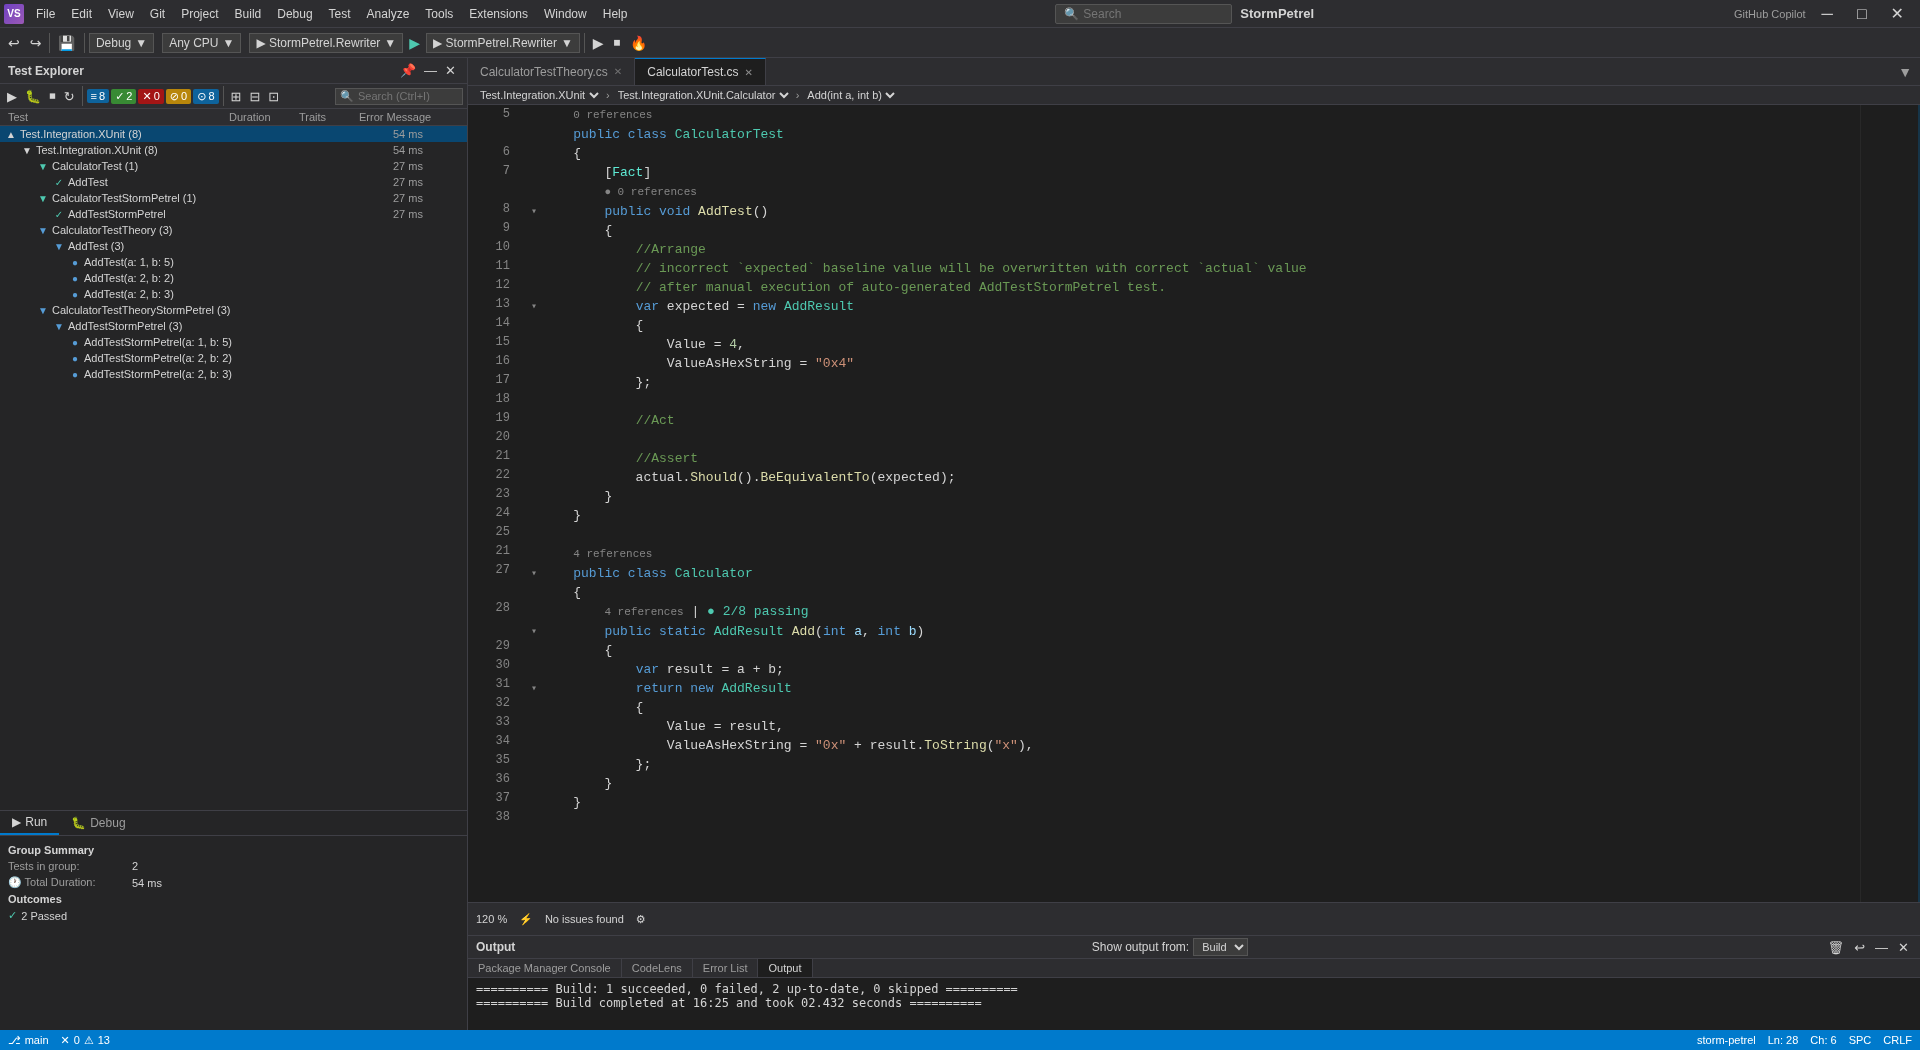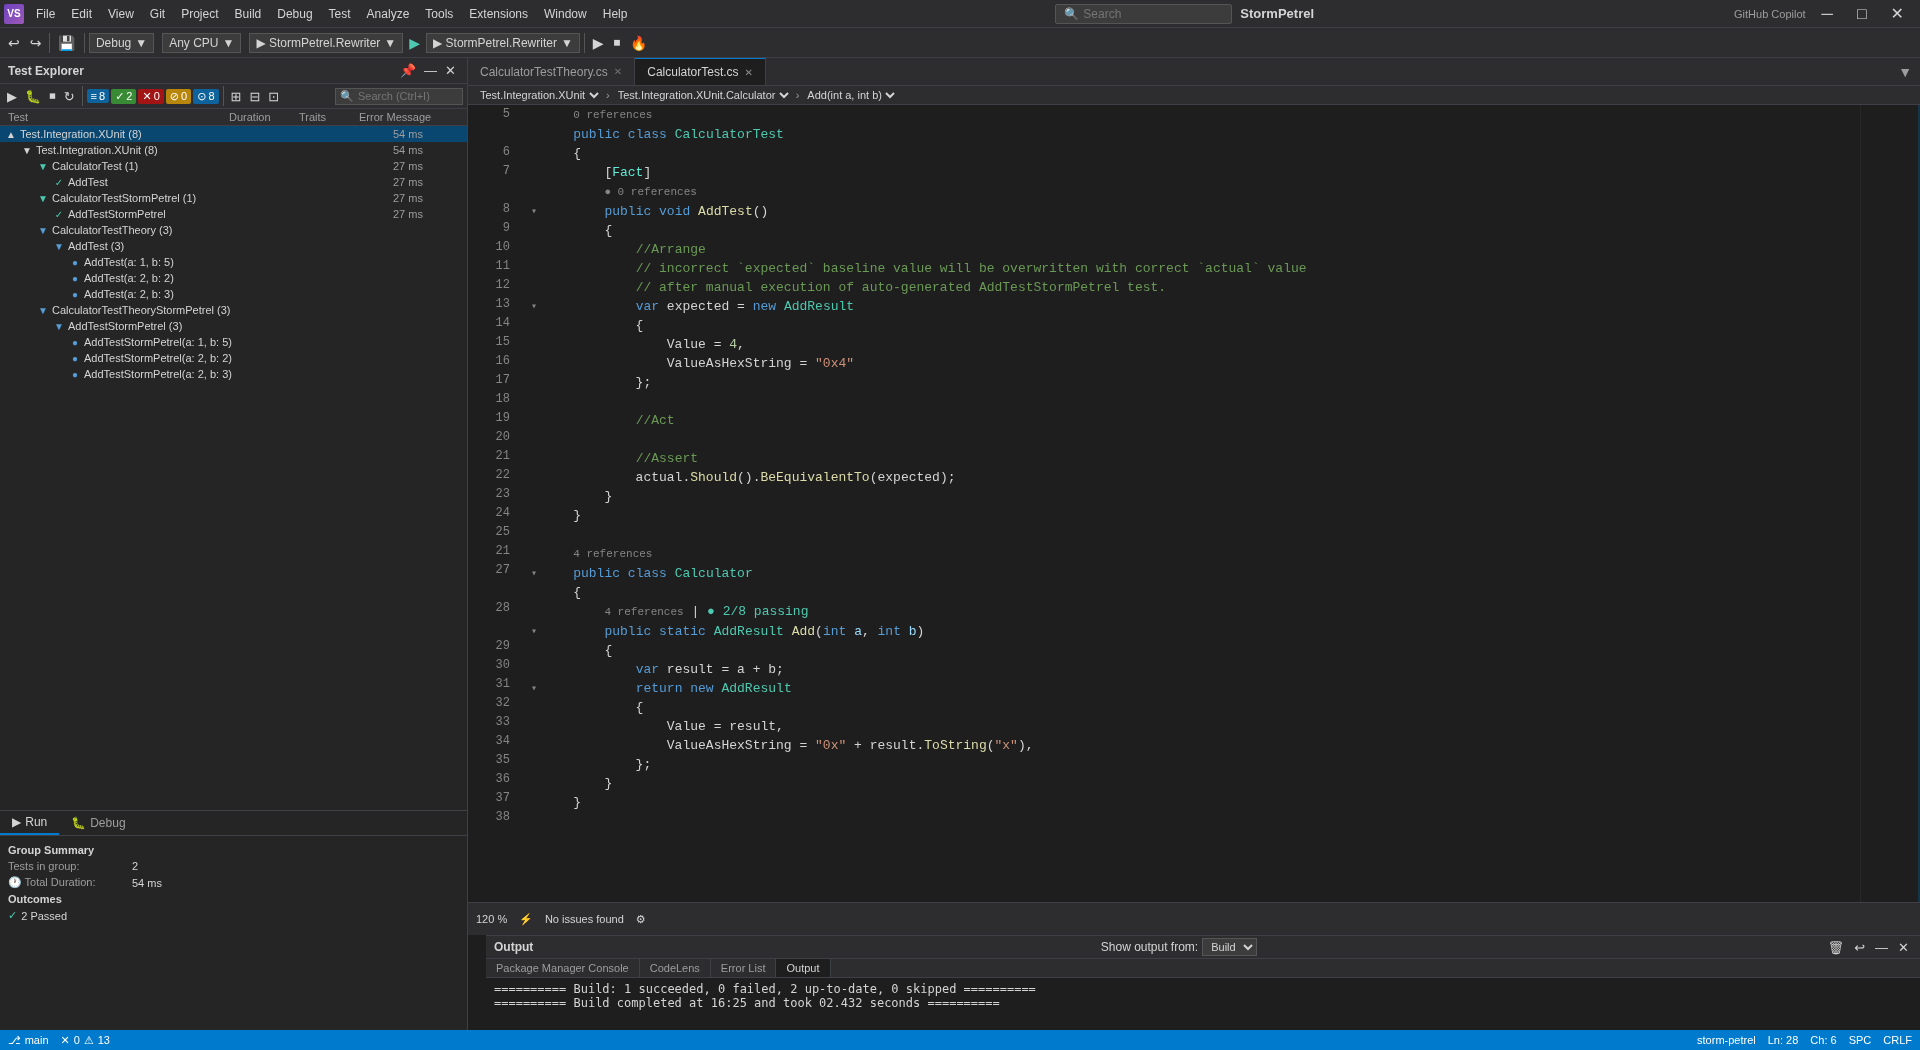--- a/index.html
+++ b/index.html
@@ -110,21 +110,21 @@
     .param { color: #9cdcfe; }
     .passing { color: #4ec9b0; }
 
     
     #status-bar { height: 20px; background: #007acc; display: flex; align-items: center; justify-content: space-between; padding: 0 8px; font-size: 11px; color: white; }
     #status-left { display: flex; align-items: center; gap: 12px; }
     #status-right { display: flex; align-items: center; gap: 12px; }
     .status-item { display: flex; align-items: center; gap: 4px; cursor: pointer; }
 
     
-    #output-panel { height: 95px; background: #1e1e1e; border-top: 1px solid #3f3f46; display: flex; flex-direction: column; margin-left: 18px; }
+    #output-panel { height: 95px; background: #1e1e1e; border-top: 1px solid #3f3f46; display: flex; flex-direction: column; }
     #output-header { display: flex; align-items: center; justify-content: space-between; padding: 2px 8px; background: #2d2d30; border-bottom: 1px solid #3f3f46; }
     #output-title { font-size: 12px; font-weight: bold; color: #d4d4d4; }
     #output-toolbar { display: flex; align-items: center; gap: 4px; }
     #output-content { flex: 1; overflow-y: auto; padding: 4px 8px; font-family: 'Consolas', monospace; font-size: 12px; color: #d4d4d4; }
     #output-dropdown { display: flex; align-items: center; gap: 4px; }
     #output-dropdown select { background: #3c3c3c; border: 1px solid #555; color: #d4d4d4; font-size: 11px; padding: 1px 4px; }
 
     
     #output-tabs { display: flex; align-items: center; background: #2d2d30; border-bottom: 1px solid #3f3f46; }
     .output-tab { padding: 3px 10px; cursor: pointer; font-size: 11px; color: #9d9d9d; border-right: 1px solid #3f3f46; }

